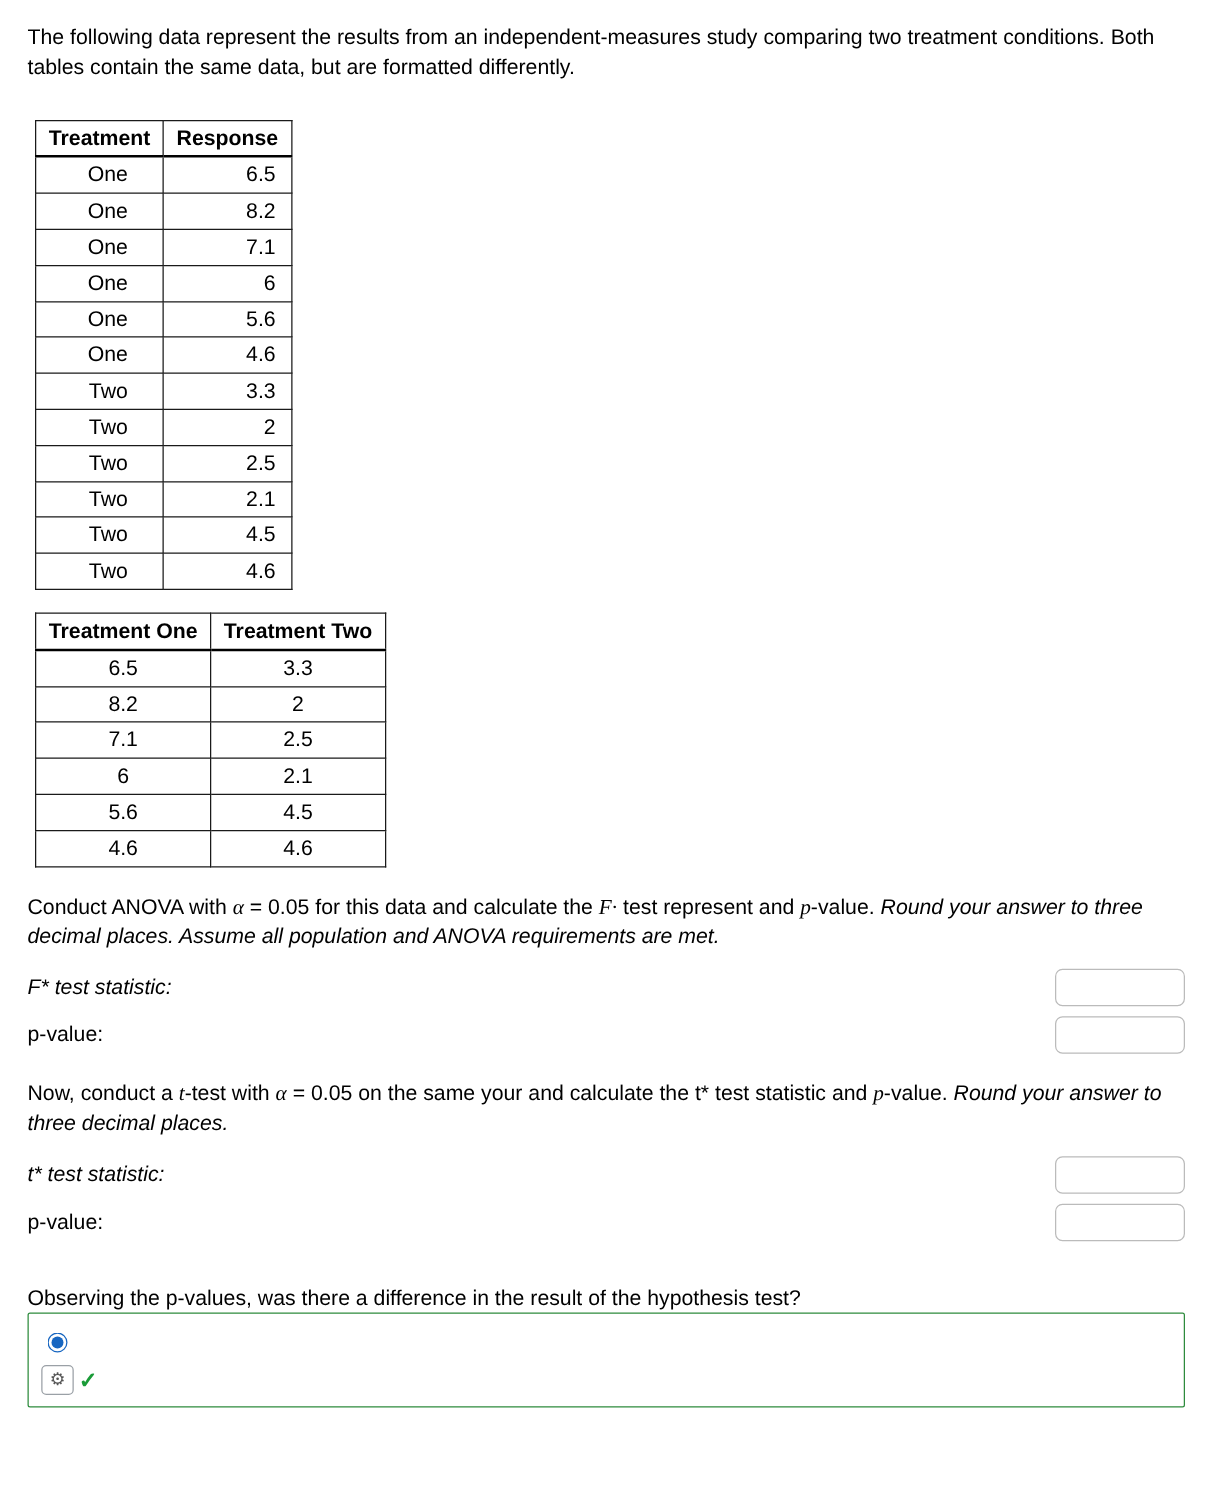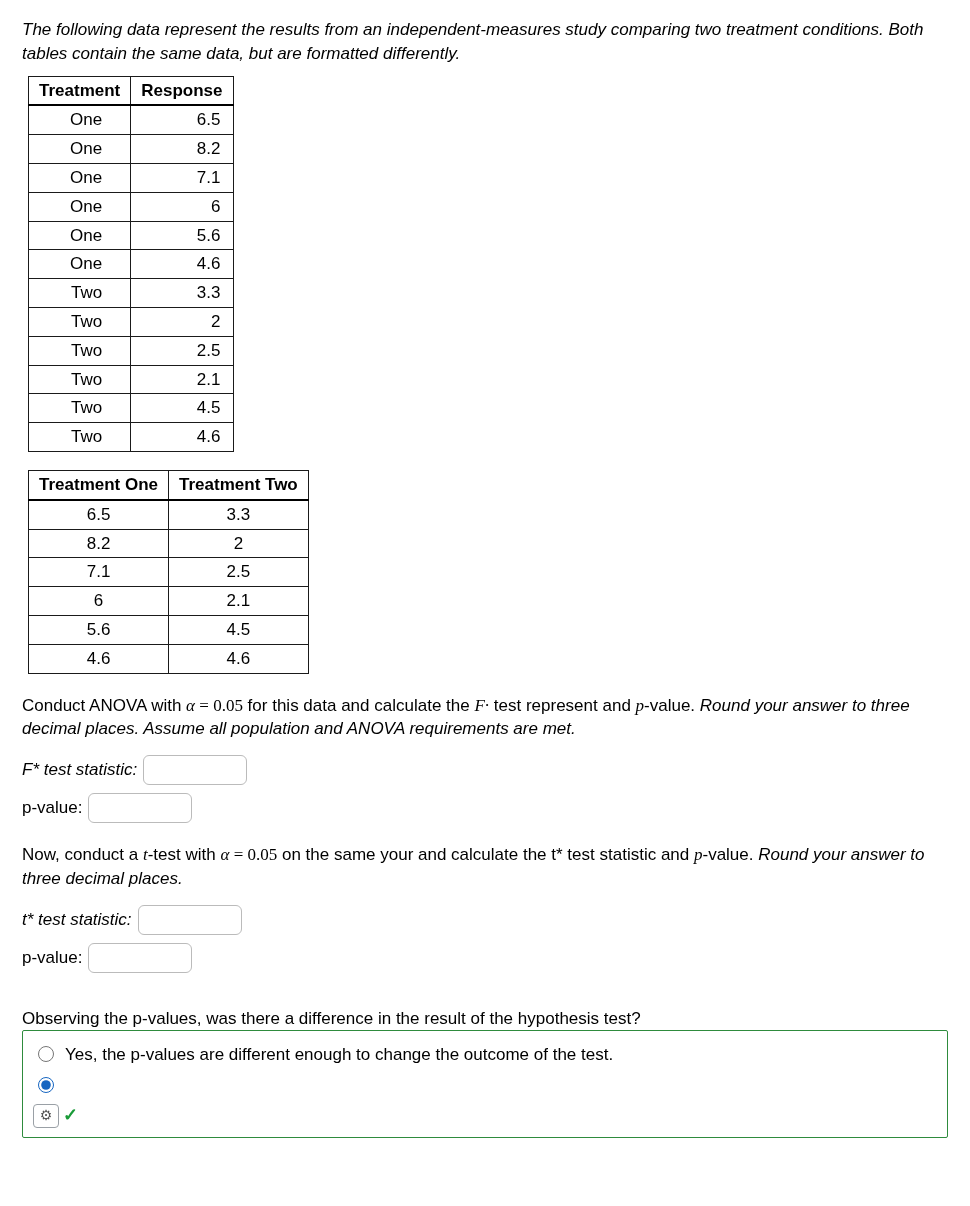--- a/index.html
+++ b/index.html
@@ -5,21 +5,21 @@
   body {
     font-family: Arial, Helvetica, sans-serif;
     font-size: 17px;
     color: #000;
     margin: 0;
     padding: 18px 22px;
     width: 970px;
     box-sizing: border-box;
     line-height: 1.4;
   }
-  .prompt-text { margin-bottom: 10px; font-style: italic; }
+  .prompt-text { margin-bottom: 30px; }
   .instr { margin: 20px 0 14px 0; }
   .instr em { font-style: italic; }
   table.data {
     border-collapse: collapse;
     margin: 0 0 18px 6px;
   }
   table.data th, table.data td {
     border: 1px solid #1a1a1a;
     padding: 2px 10px;
     font-size: 17px;
@@ -29,20 +29,21 @@
     border-bottom: 2px solid #000;
   }
   table.data td.treat { text-align: right; padding-right: 28px; }
   table.data td.resp  { text-align: right; padding-right: 12px; }
   table#table2 td { text-align: center; }
   .field-row {
     margin: 8px 0;
     display: flex;
     align-items: center;
     gap: 6px;
+    justify-content: space-between;
   }
   .field-row label { white-space: nowrap; }
   input.answer {
     width: 90px;
     height: 28px;
     border: 1px solid #bbb;
     border-radius: 6px;
     padding: 0 6px;
     font-size: 15px;
   }
@@ -85,21 +86,21 @@
     font-size: 14px;
     color: #555;
     cursor: pointer;
   }
   .check {
     color: #1a9b38;
     font-size: 18px;
     font-weight: bold;
   }
   .math-it { font-family: 'Times New Roman', serif; font-style: italic; }
-  .math-up { font-family: Liberation Serif, serif; }
+  .math-up { font-family: Liberation Sans, sans-serif; }
 </style>
 </head>
 <body>
 
 <div class="prompt-text">The following data represent the results from an independent-measures study comparing two treatment conditions. Both tables contain the same data, but are formatted differently.</div>
 
 <table class="data" id="table1">
   <thead>
       <tr>
     <th>Treatment</th>
@@ -215,24 +216,20 @@
   <input class="answer" style="">
 </div>
 <div class="field-row">
   <label>p-value:</label>
   <input class="answer" style="">
 </div>
 
 <div class="mc-header">Observing the p-values, was there a difference in the result of the hypothesis test?</div>
 <div class="mc-box">
   <div id="mc-options">
-      <div class="mc-option">
-        <input type="radio" name="mc" style="">
-        <span>Yes, the p-values are different enough to change the outcome of the test.</span>
-      </div>
       <div class="mc-option">
         <input type="radio" name="mc" checked="" style="">
       </div>
     </div>
   <div class="status-row">
     <span class="gear">⚙</span>
     <span class="check">✓</span>
   </div>
 </div>
 

